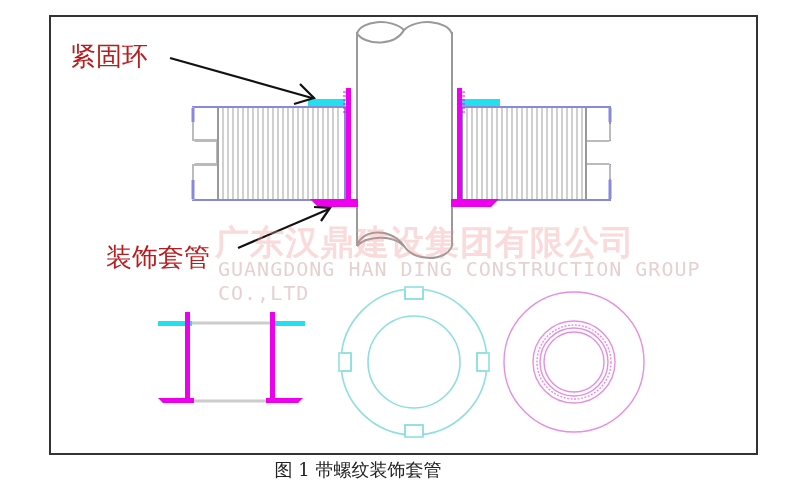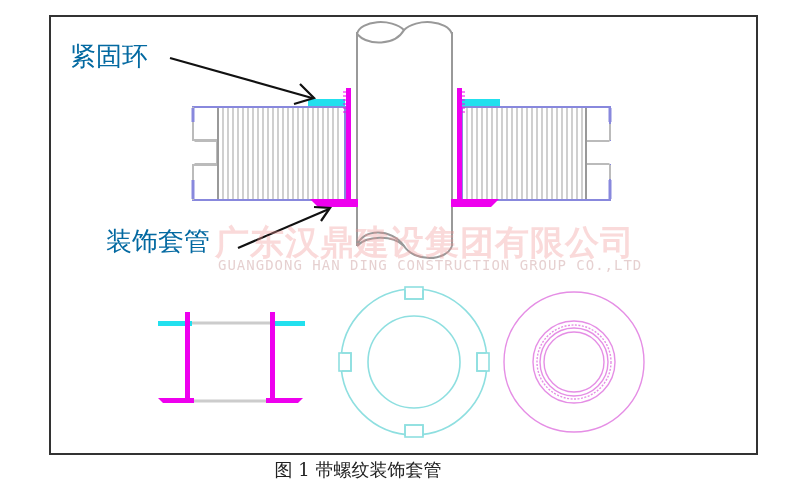--- a/index.html
+++ b/index.html
@@ -1,22 +1,22 @@
 <!DOCTYPE html>
 <html><head>
 <meta charset="utf-8">
 <style>
   html,body{margin:0;padding:0;background:#ffffff;}
   body{width:802px;height:494px;position:relative;overflow:hidden;font-family:"DejaVu Serif","Liberation Serif",serif;}
   #figure-frame{position:absolute;left:49px;top:15px;width:705px;height:436px;border:2px solid #333;box-sizing:content-box;}
   svg{position:absolute;left:0;top:0;}
-  .label{position:absolute;font-family:"DejaVu Sans","Liberation Sans",sans-serif;color:#0369a1;font-size:26px;line-height:1;white-space:nowrap;}
+  .label{position:absolute;font-family:"DejaVu Sans","Liberation Sans",sans-serif;color:#b91c1c;font-size:26px;line-height:1;white-space:nowrap;}
   #caption{position:absolute;left:0;width:716px;top:458px;text-align:center;font-size:18px;color:#222;font-family:"DejaVu Serif","Liberation Serif",serif;}
   #wm-cn{position:absolute;left:215px;top:220px;font-size:34px;font-weight:bold;color:rgba(240,150,150,0.35);letter-spacing:1px;font-family:"DejaVu Serif","Liberation Serif",serif;text-align:center;}
-  #wm-en{position:absolute;left:218px;top:257px;font-size:14px;color:rgba(200,150,150,0.45);letter-spacing:1px;font-family:"DejaVu Sans Mono","Liberation Mono",monospace;}
+  #wm-en{position:absolute;left:218px;top:257px;font-size:20px;color:rgba(200,150,150,0.45);letter-spacing:1px;font-family:"DejaVu Sans Mono","Liberation Mono",monospace;}
 </style>
 </head>
 <body>
 
 <div id="figure-frame"></div>
 
 <svg width="802" height="494" viewBox="0 0 802 494">
 
   <g fill="none" stroke="#999" stroke-width="2">
     <line x1="357" y1="32" x2="357" y2="246"></line>
@@ -171,18 +171,18 @@
   <g fill="none" stroke="#e58ee5" stroke-width="1.4">
     <circle cx="574" cy="362" r="70"></circle>
     <circle cx="574" cy="362" r="41"></circle>
     <circle cx="574" cy="362" r="37" stroke-dasharray="2 1.5"></circle>
     <circle cx="574" cy="362" r="34"></circle>
     <circle cx="574" cy="362" r="30"></circle>
   </g>
 </svg>
 
 <div class="label" style="left:70px;top:43px;">紧固环</div>
-<div class="label" style="left:106px;top:228px;">装饰套管</div>
+<div class="label" style="left:106px;top:244px;">装饰套管</div>
 
 <div id="wm-cn">广东汉鼎建设集团有限公司</div>
 <div id="wm-en">GUANGDONG HAN DING CONSTRUCTION GROUP CO.,LTD</div>
 
 <div id="caption">图 1 带螺纹装饰套管</div>
 
 </body></html>

